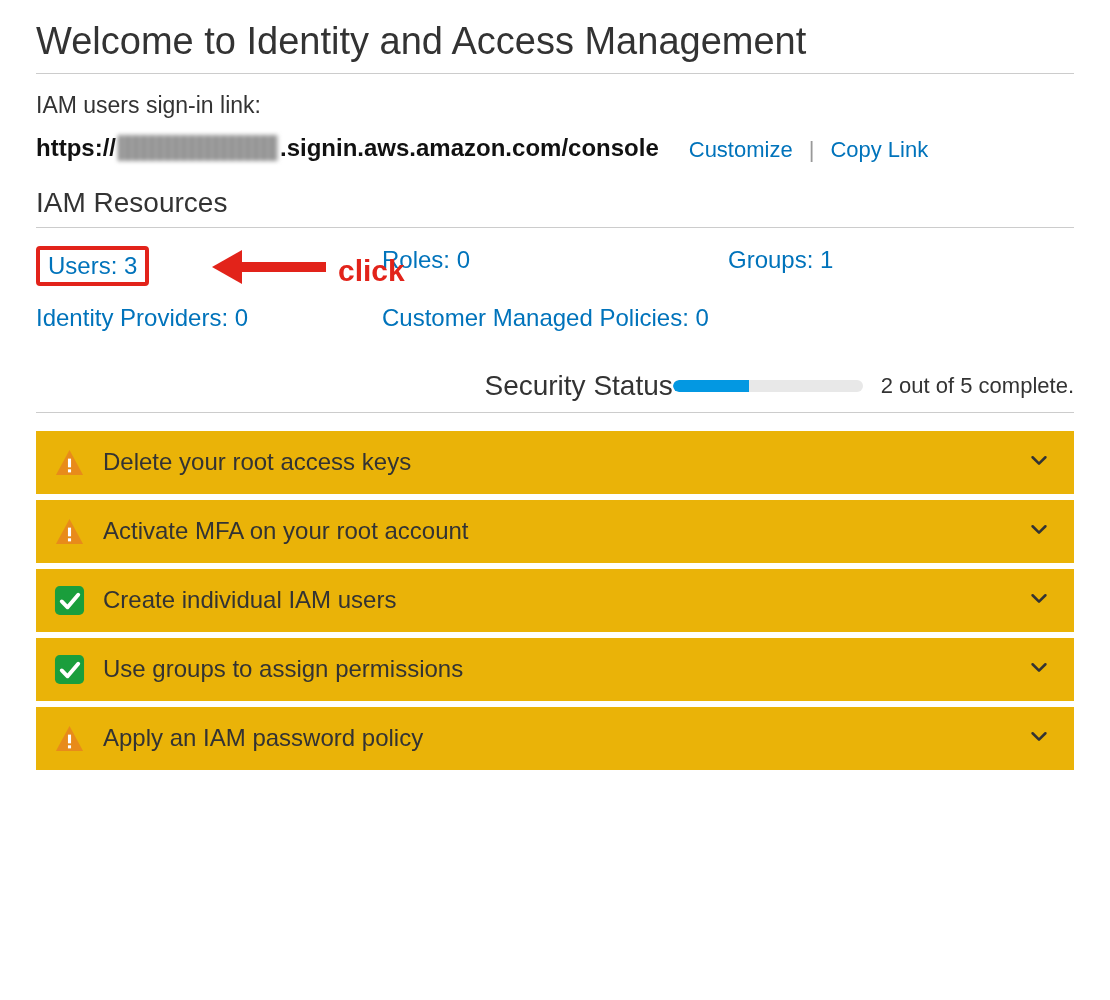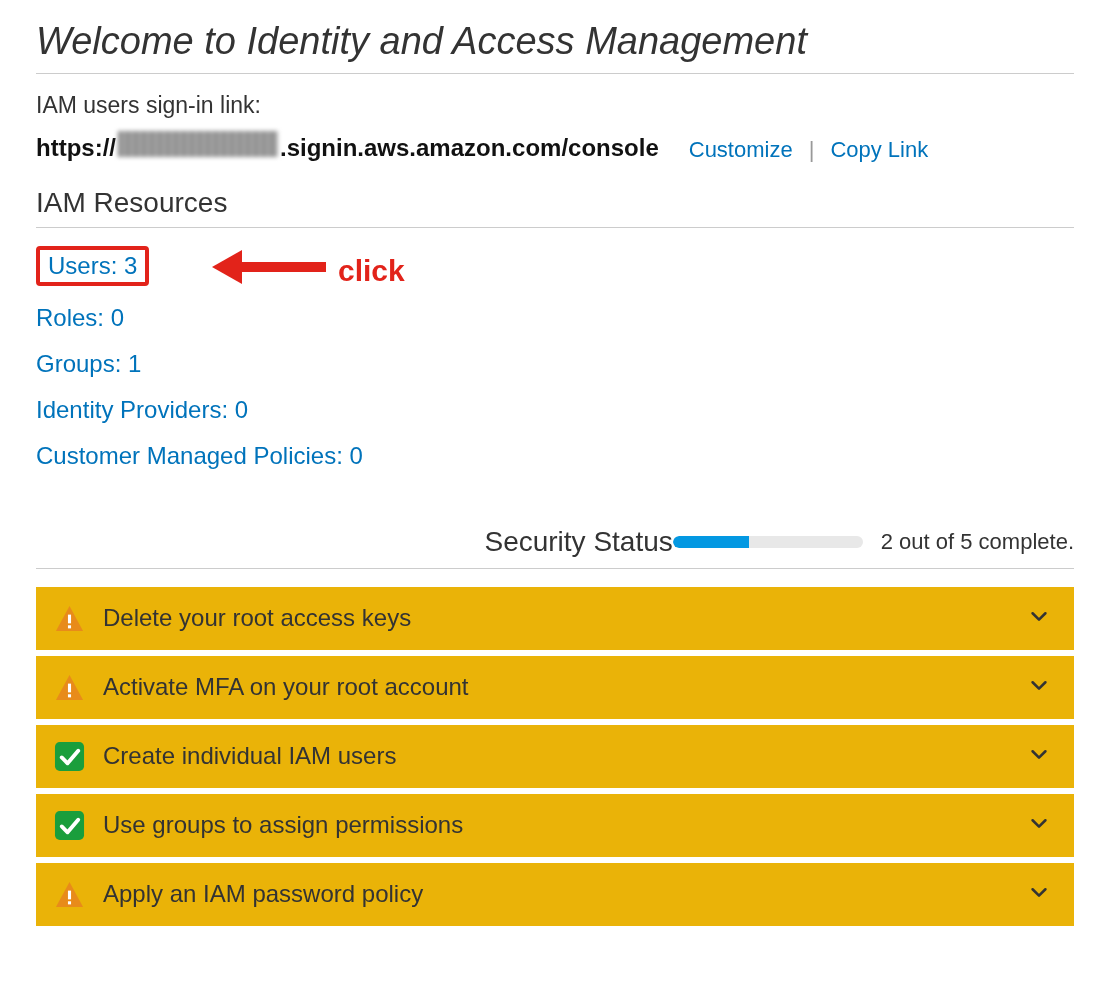--- a/index.html
+++ b/index.html
@@ -10,21 +10,20 @@
       width: 1110px;
       padding: 20px 36px 20px 36px;
     }
     .page-title {
       font-size: 38px;
       font-weight: 400;
       color: #333;
       padding-bottom: 10px;
       border-bottom: 1px solid #ccc;
       margin-bottom: 18px;
-      font-style: italic;
     }
     .signin-label {
       font-size: 23px;
       color: #333;
       margin-bottom: 12px;
     }
     .signin-row {
       display: flex;
       align-items: flex-start;
       gap: 30px;
@@ -32,20 +31,21 @@
     }
     .signin-url {
       font-size: 24px;
       font-weight: 700;
       color: #111;
       max-width: 680px;
       word-break: break-word;
       line-height: 1.4;
       display: flex;
       flex-wrap: wrap;
+      align-items: center;
     }
     .redacted {
       display: inline-block;
       width: 160px;
       height: 26px;
       background: repeating-linear-gradient(90deg,#777 0px,#777 2px,#aaa 2px,#aaa 4px,#888 4px,#888 6px,#bbb 6px,#bbb 8px);
       filter: blur(2px);
       margin: 0 2px;
       vertical-align: middle;
     }
@@ -62,21 +62,21 @@
     .section-header {
       font-size: 28px;
       font-weight: 400;
       color: #333;
       padding-bottom: 8px;
       border-bottom: 1px solid #ccc;
       margin-bottom: 14px;
     }
     .resources-grid {
       display: grid;
-      grid-template-columns: 1fr;
+      grid-template-columns: 1fr 1fr 1fr;
       row-gap: 18px;
       margin-bottom: 34px;
       padding: 4px 0;
     }
     .resource-link {
       color: #0073bb;
       font-size: 24px;
       text-decoration: none;
       cursor: pointer;
     }

